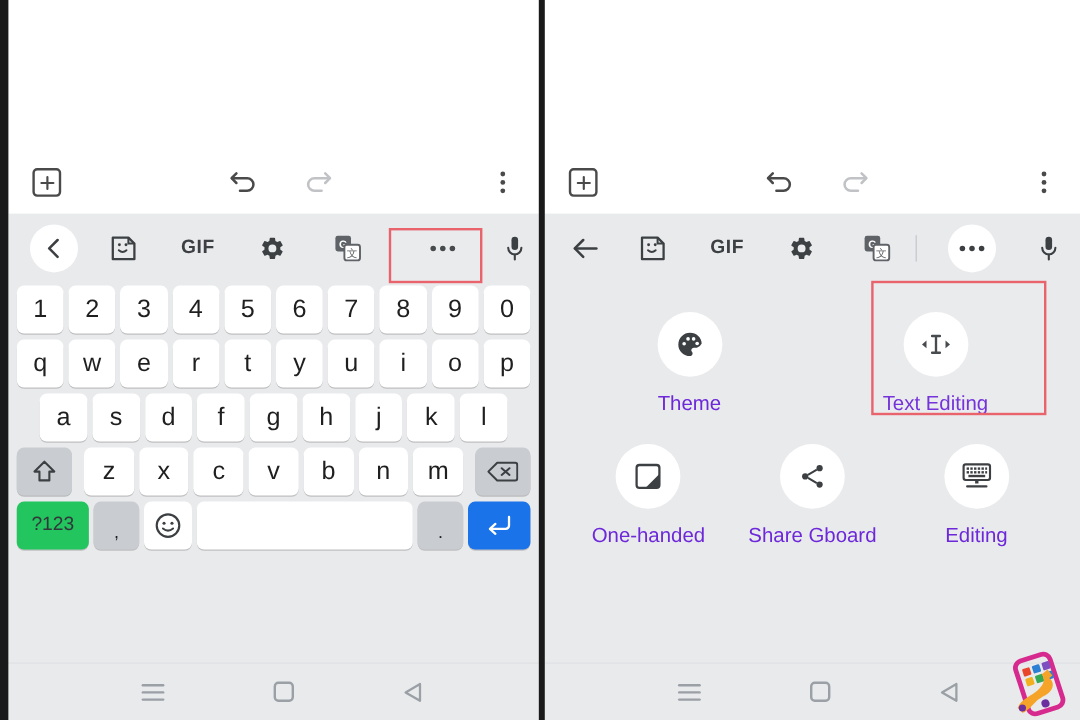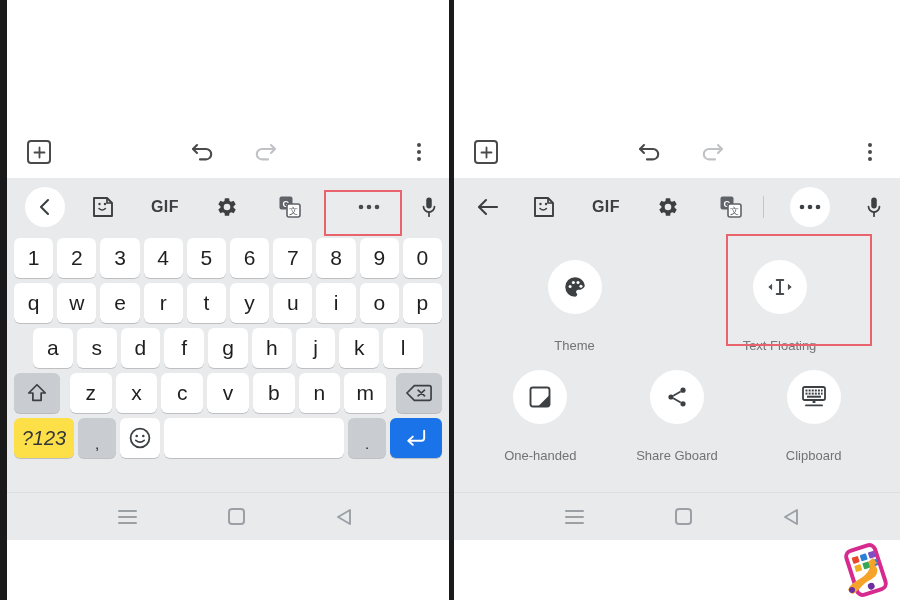--- a/index.html
+++ b/index.html
@@ -18,21 +18,21 @@
   .edge {
     position: absolute;
     background: #1a1a1a;
     z-index: 40;
   }
   .edge-left   { left: 0;   top: 0; width: 7px;  height: 600px; }
   .edge-divider{ left: 449px; top: 0; width: 5px; height: 600px; }
 
   .panel {
     position: absolute;
-    top: 0; height: 540px;
+    top: 0; height: 600px;
     background: #ffffff;
     overflow: hidden;
   }
   .panel-left  { left: 7px;   width: 442px; }
   .panel-right { left: 454px; width: 446px; }
 
   
   .app-area {
     position: absolute; left: 0; top: 0; right: 0;
     height: 178px;
@@ -112,21 +112,21 @@
   .krow.letters2 { padding: 0 22px; }
   .key.mod {
     background: #c9ccd1;
     box-shadow: 0 1px 0 rgba(0,0,0,0.2);
     flex: 0 0 46px;
   }
   .key.shift { margin-right: 6px; }
   .key.del   { margin-left: 6px; }
 
   .krow.bottom { padding: 0 3px; margin-top: 2px; }
-  .key.sym   { flex: 0 0 60px; background: #fde047; font-size: 20px; color: #33373b; font-style: italic; }
+  .key.sym   { flex: 0 0 60px; background: #22c55e; font-size: 16px; color: #33373b; }
   .key.comma { flex: 0 0 38px; background: #c9ccd1; font-size: 15px; align-items: flex-end; padding-bottom: 6px; }
   .key.emoji { flex: 0 0 40px; background: #ffffff; }
   .key.space { flex: 1 1 auto; background: #ffffff; }
   .key.period{ flex: 0 0 38px; background: #c9ccd1; font-size: 15px; align-items: flex-end; padding-bottom: 6px; }
   .key.enter { flex: 0 0 52px; background: #1a73e8; }
 
   
   .menu-grid {
     position: absolute; left: 0; right: 0; top: 58px; bottom: 0;
     padding: 10px 18px 0 18px;
@@ -139,23 +139,23 @@
     padding-top: 14px;
     height: 110px;
   }
   .mcell .bubble {
     width: 54px; height: 54px;
     border-radius: 50%;
     background: #ffffff;
     display: flex; align-items: center; justify-content: center;
   }
   .mcell .mlabel {
-    margin-top: 24px;
-    font-size: 13px;
-    color: #737373;
+    margin-top: 13px;
+    font-size: 17px;
+    color: #6d28d9;
   }
 
   
   .navbar {
     position: absolute; left: 0; right: 0; bottom: 0;
     height: 48px;
     background: #e9eaec;
     border-top: 1px solid #dcdee1;
   }
   .nav-item {
@@ -477,21 +477,21 @@
 
 
           <div class="mcell">
             <div class="bubble">
               <svg width="28" height="24" viewBox="0 0 30 24">
                 <path d="M11.5 4.5 h7 M11.5 19.5 h7 M15 4.5 v15" stroke="#3c4043" stroke-width="2.1" stroke-linecap="round"></path>
                 <path d="M6.5 8.5 L2.5 12 L6.5 15.5 Z" fill="#3c4043"></path>
                 <path d="M23.5 8.5 L27.5 12 L23.5 15.5 Z" fill="#3c4043"></path>
               </svg>
             </div>
-            <div class="mlabel">Text Floating</div>
+            <div class="mlabel">Text Editing</div>
           </div>
         </div>
 
         <div class="mrow">
           <div class="mcell">
             <div class="bubble">
               <svg width="24" height="24" viewBox="0 0 24 24">
                 <rect x="2.5" y="2.5" width="19" height="19" rx="2.4" fill="none" stroke="#3c4043" stroke-width="1.9"></rect>
                 <path d="M21.5 10 V19.1 a2.4 2.4 0 0 1 -2.4 2.4 H10 Z" fill="#3c4043"></path>
               </svg>
@@ -527,21 +527,21 @@
                   <rect x="11.7" y="8.6" width="2" height="2"></rect>
                     <rect x="14.8" y="8.6" width="2" height="2"></rect>
                   <rect x="17.9" y="8.6" width="2" height="2"></rect>
                     <rect x="21" y="8.6" width="1.6" height="2"></rect>
                   <rect x="7" y="11.7" width="14" height="2"></rect>
                 </g>
                 <path d="M12.6 16 h2.8 v3 h-2.8 z" fill="#3c4043"></path>
                 <path d="M6 21.4 h16" stroke="#3c4043" stroke-width="1.9" stroke-linecap="round"></path>
               </svg>
             </div>
-            <div class="mlabel">Clipboard</div>
+            <div class="mlabel">Editing</div>
           </div>
         </div>
 
         <div class="highlight-box" style="left:272px; top:-2px; width:146px; height:112px;"></div>
       </div>
     </div>
 
     <div class="navbar">
       <div class="nav-item nav-recents">
         <i></i>

